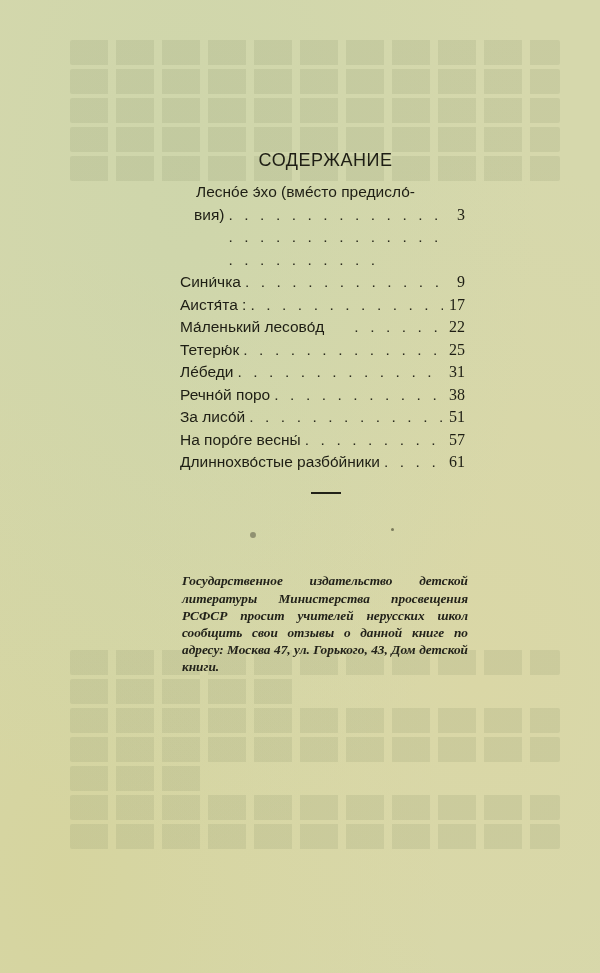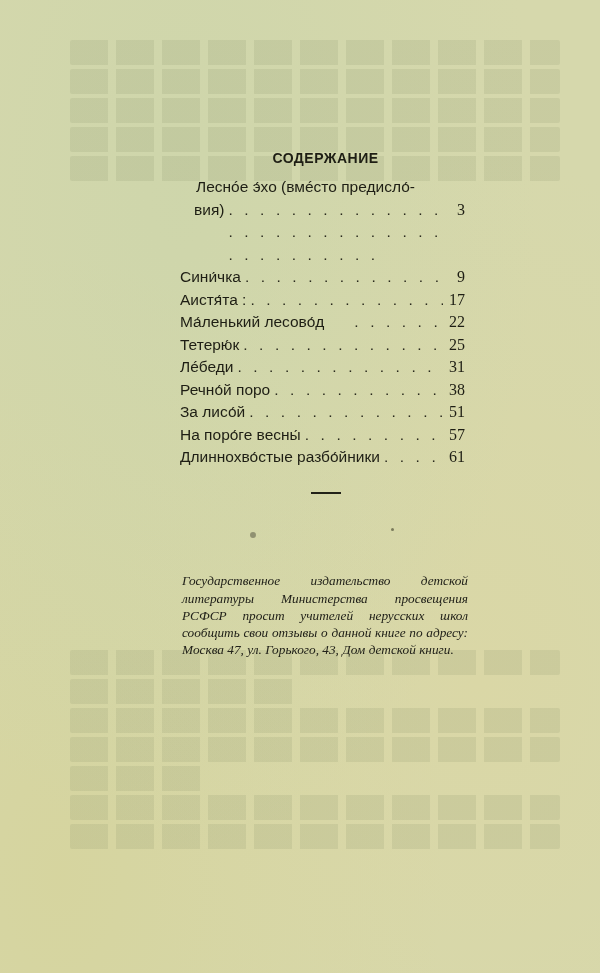--- a/index.html
+++ b/index.html
@@ -44,22 +44,22 @@
 
     .toc {
       position: absolute;
       left: 180px;
       top: 150px;
       width: 285px;
     }
     .toc-title {
       text-align: center;
       font-family: "Liberation Sans", "DejaVu Sans", sans-serif;
-      font-weight: bold;
-      font-size: 14px;
+      font-weight: normal;
+      font-size: 18px;
       letter-spacing: 0.5px;
       margin: 0 0 10px 0;
       padding-left: 6px;
     }
     .toc-list {
       list-style: none;
       margin: 0;
       padding: 0;
     }
     .toc-item {
@@ -122,20 +122,21 @@
       left: 182px;
       top: 559px;
       width: 286px;
       font-family: "Liberation Serif", "DejaVu Serif", serif;
       font-style: italic;
       font-size: 13.3px;
       line-height: 17.2px;
       text-align: justify;
       text-align-last: left;
       color: #22221a;
+      font-weight: bold;
     }
   </style>
 </head>
 <body>
 
 <div class="ghost ghost-top">
   <div class="ghost-line" style="width:100%"></div>
   <div class="ghost-line" style="width:100%"></div>
   <div class="ghost-line" style="width:100%"></div>
   <div class="ghost-line" style="width:100%"></div>

